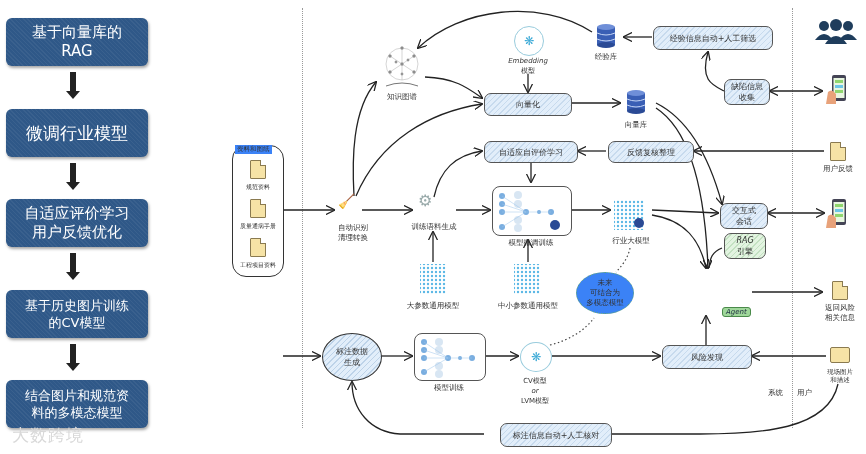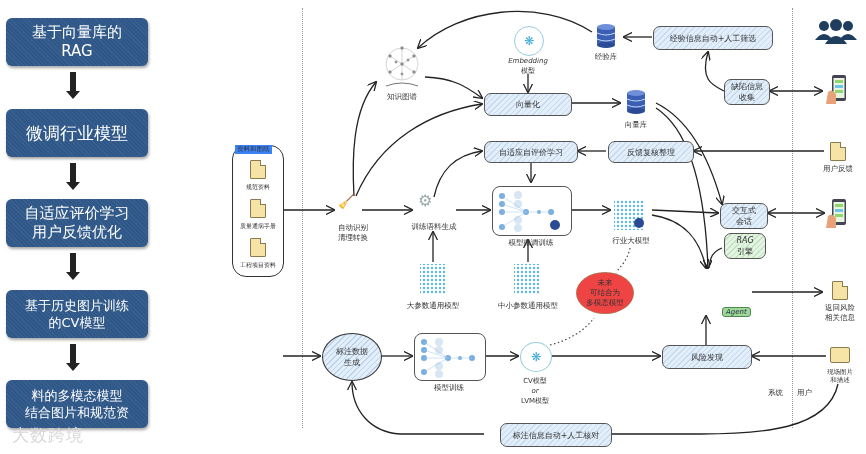--- a/index.html
+++ b/index.html
@@ -23,21 +23,21 @@
   .agent{position:absolute;border:1px solid #4a8a4a;background:#9fd79a;border-radius:3px;font-size:7px;font-style:italic;color:#234;padding:0 3px;}
   .lbl{position:absolute;font-size:7.5px;color:#333;text-align:center;line-height:10px;white-space:nowrap;}
   .group{position:absolute;border:1.3px solid #333;border-radius:14px;background:#fff;}
   .gtitle{position:absolute;font-size:6.5px;color:#333;background:#3b82f6;padding:0 2px;white-space:nowrap;}
   .doc{position:absolute;width:14px;height:17px;background:#f6e3a6;border:1px solid #8a7a50;border-radius:1px;}
   .doc:after{content:"";position:absolute;right:-1px;top:-1px;width:5px;height:5px;background:#fff;border-left:1px solid #8a7a50;border-bottom:1px solid #8a7a50;}
   .pic{position:absolute;width:18px;height:14px;background:#f6e3a6;border:1px solid #8a7a50;border-radius:2px;}
   .db{position:absolute;width:20px;height:24px;}
   .phone{position:absolute;width:26px;height:30px;}
   .cube{position:absolute;}
-  .cloud{position:absolute;border:1.2px dotted #6a6;border-radius:50%;background:#ef4444;display:flex;align-items:center;justify-content:center;text-align:center;font-size:7.5px;line-height:10px;color:#333;}
+  .cloud{position:absolute;border:1.2px dotted #6a6;border-radius:50%;background:#3b82f6;display:flex;align-items:center;justify-content:center;text-align:center;font-size:7.5px;line-height:10px;color:#333;}
   .ellipse{position:absolute;border:1.3px solid #333;border-radius:50%;background:#e2eefa;
         background-image:repeating-linear-gradient(135deg,rgba(120,160,200,0.35) 0 1px,transparent 1px 4px);
         display:flex;align-items:center;justify-content:center;text-align:center;font-size:8px;line-height:11px;color:#333;}
   .nn{position:absolute;border:1.3px solid #555;border-radius:8px;background:#fff;}
   .divider{position:absolute;top:8px;height:420px;border-left:1.2px dotted #999;}
 </style>
 </head>
 <body>
 
 <div class="stage">
@@ -78,22 +78,22 @@
         <div>的CV模型</div>
       </div>
   </div>
   <div class="larrow" style="top:344px;height:28px;">
       <div class="shaft" style="height:20px;"></div>
       <div class="head" style="top:19px;"></div>
     </div>
 
   <div class="lbox" style="top:380px;height:48px;font-size:13px;line-height:17px;">
     <div>
+        <div>结合图片和规范资</div>
         <div>料的多模态模型</div>
-        <div>结合图片和规范资</div>
       </div>
   </div>
   <div class="watermark">大数跨境</div>
 
   <div class="divider" style="left:302px;"></div>
   <div class="divider" style="left:792px;"></div>
 
   <svg class="diag" width="866" height="454">
     <defs>
       <marker id="ah" viewBox="0 0 10 10" refX="9" refY="5" markerWidth="7" markerHeight="7" orient="auto-start-reverse">

